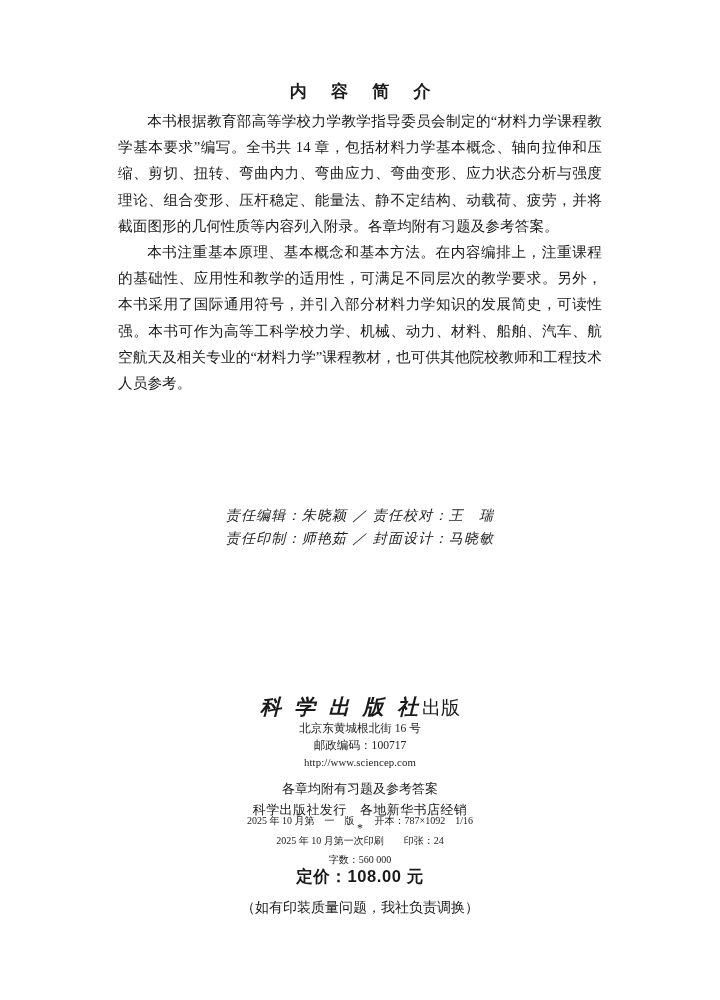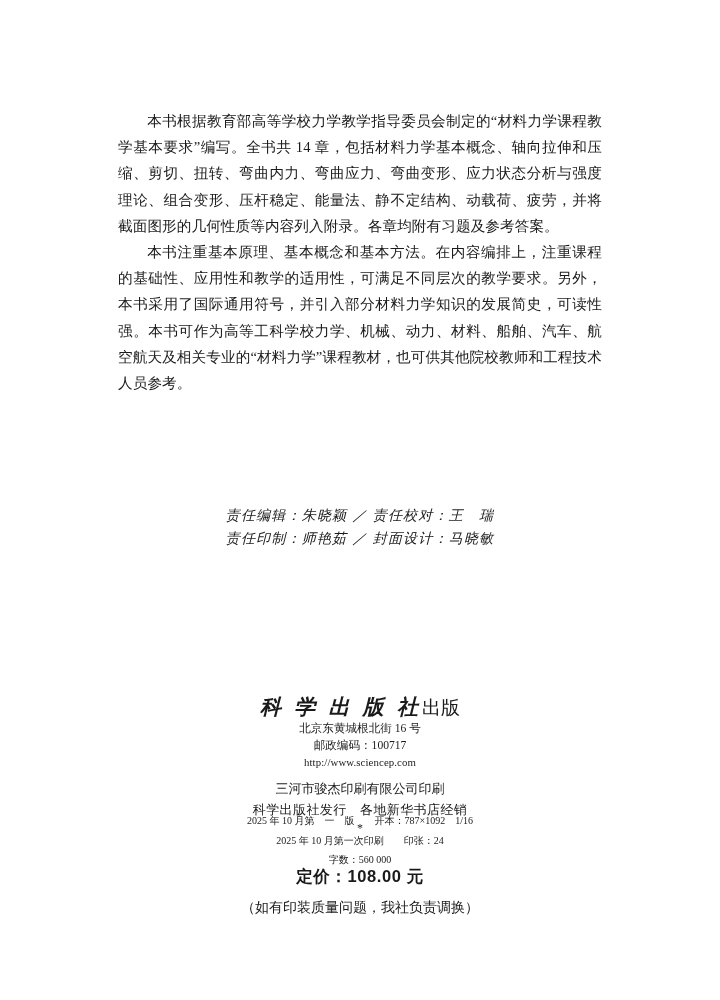--- a/index.html
+++ b/index.html
@@ -191,39 +191,40 @@
     text-align: center;
     font-size: 14px;
     line-height: 24px;
   }
 </style>
 </head>
 <body>
 
 <div class="page">
 
+  <div class="section-title">内 容 简 介</div>
 
   <div class="abstract">
     <p>本书根据教育部高等学校力学教学指导委员会制定的“材料力学课程教学基本要求”编写。全书共 14 章，包括材料力学基本概念、轴向拉伸和压缩、剪切、扭转、弯曲内力、弯曲应力、弯曲变形、应力状态分析与强度理论、组合变形、压杆稳定、能量法、静不定结构、动载荷、疲劳，并将截面图形的几何性质等内容列入附录。各章均附有习题及参考答案。</p>
     <p>本书注重基本原理、基本概念和基本方法。在内容编排上，注重课程的基础性、应用性和教学的适用性，可满足不同层次的教学要求。另外，本书采用了国际通用符号，并引入部分材料力学知识的发展简史，可读性强。本书可作为高等工科学校力学、机械、动力、材料、船舶、汽车、航空航天及相关专业的“材料力学”课程教材，也可供其他院校教师和工程技术人员参考。</p>
   </div>
 
 
   <div class="credits">
     <div>责任编辑：朱晓颖 ／ 责任校对：王　瑞</div>
     <div>责任印制：师艳茹 ／ 封面设计：马晓敏</div>
   </div>
 
   <div class="imprint">
     <div class="imprint-logo"><span>科 学 出 版 社</span><span class="suffix">出版</span></div>
     <div class="imprint-line">北京东黄城根北街 16 号</div>
     <div class="imprint-line">邮政编码：100717</div>
     <div class="imprint-line url">http://www.sciencep.com</div>
     <div class="imprint-gap"></div>
-    <div class="imprint-line printer">三河市骏杰印刷有限公司印刷</div>
+    <div class="imprint-line printer">各章均附有习题及参考答案</div>
     <div class="imprint-line distrib">科学出版社发行　各地新华书店经销</div>
     <div class="asterisk">*</div>
   </div>
 
   <div class="edition">
     <div class="row">2025 年 10 月第　一　版　　开本：787×1092　1/16</div>
     <div class="row">2025 年 10 月第一次印刷　　印张：24</div>
     <div class="row">字数：560 000</div>
   </div>
 

